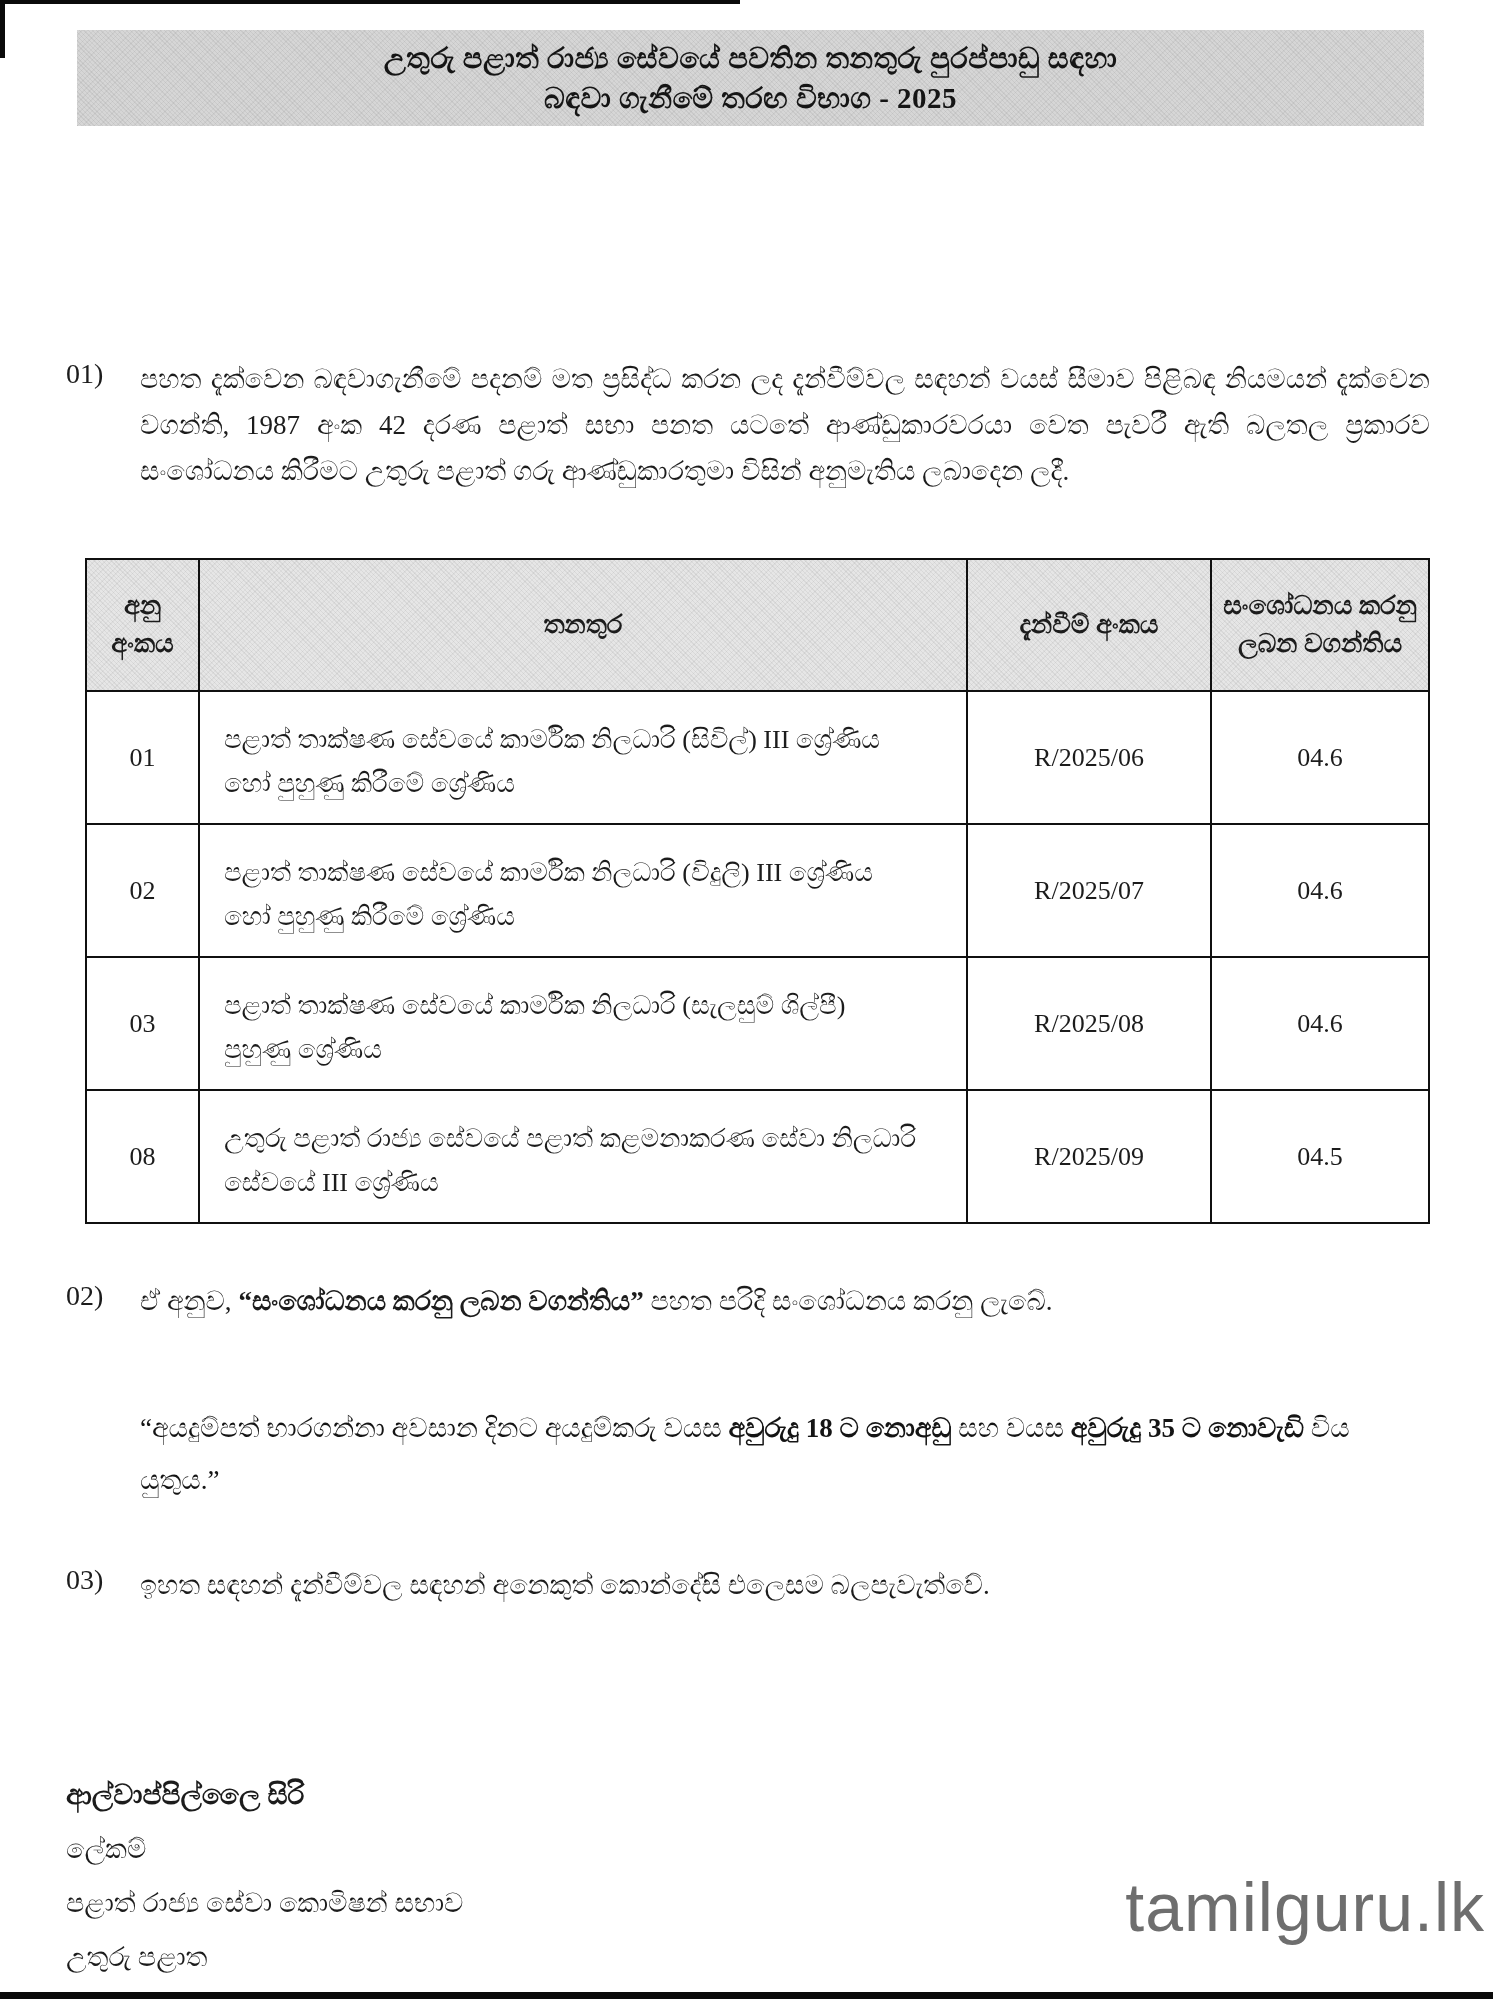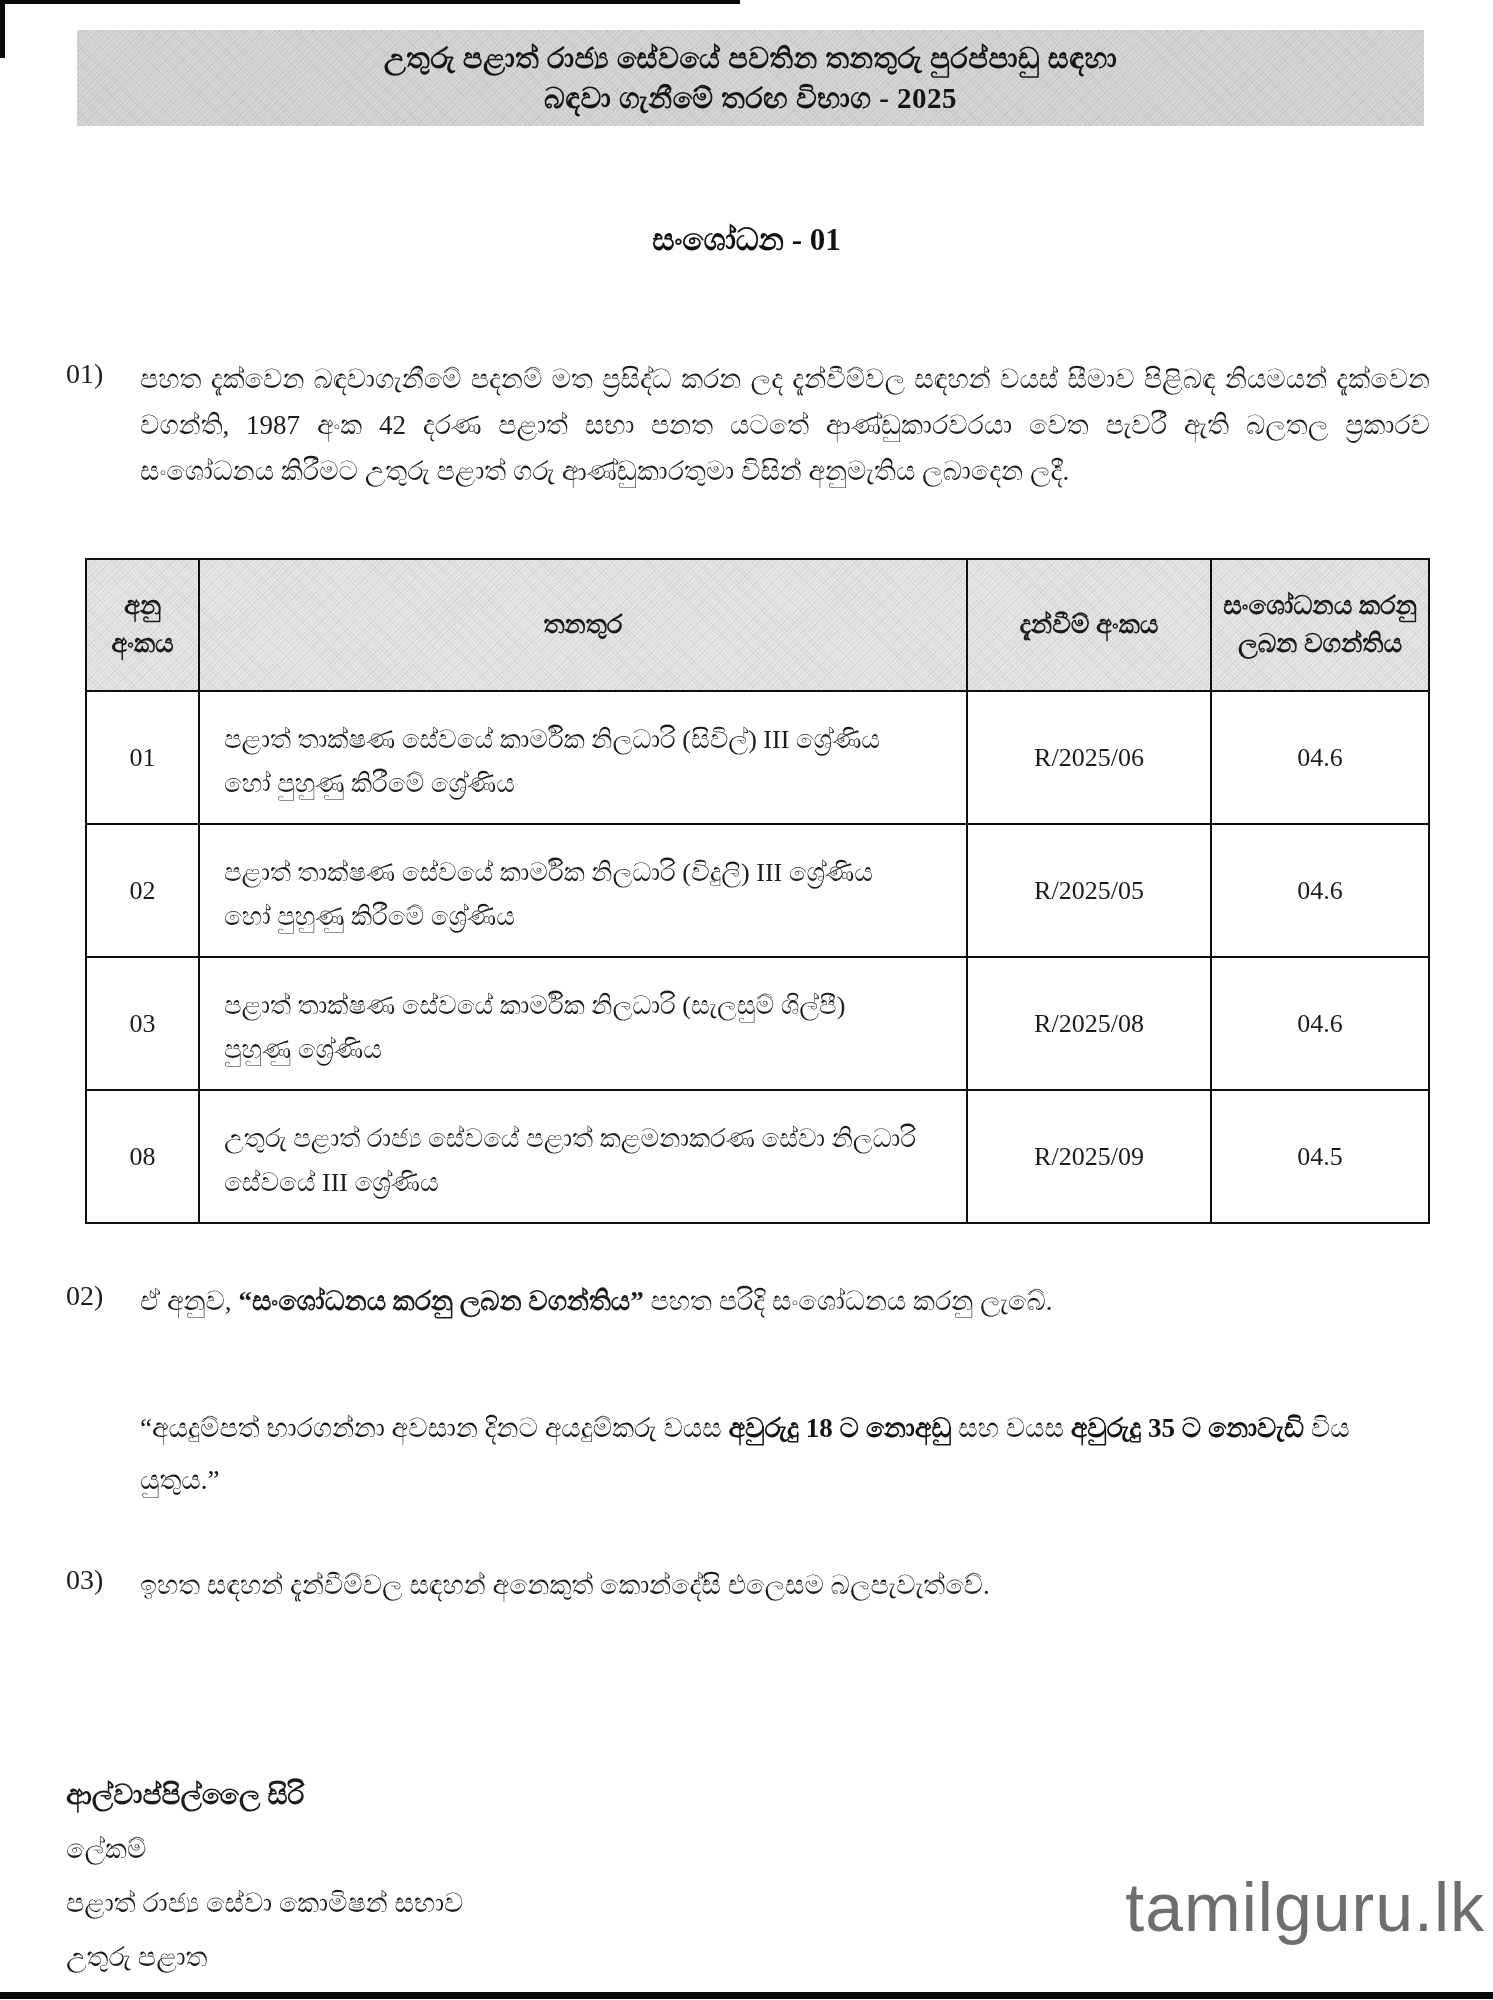--- a/index.html
+++ b/index.html
@@ -88,21 +88,20 @@
 
   <div class="artifact art-top"></div>
   <div class="artifact art-left"></div>
   <div class="artifact art-bottom"></div>
 
   <div class="banner speckle">
     <div class="bline">උතුරු පළාත් රාජ්‍ය සේවයේ පවතින තනතුරු පුරප්පාඩු සඳහා</div>
     <div class="bline">බඳවා ගැනීමේ තරඟ විභාග - 2025</div>
   </div>
 
-  <div class="doc-heading">සංශෝධන - 01</div>
 
   <div class="para-num" style="top:358px;">01)</div>
   <div class="para-body" style="top:356px;">පහත දැක්වෙන බඳවාගැනීමේ පදනම් මත ප්‍රසිද්ධ කරන ලද දැන්වීම්වල සඳහන් වයස් සීමාව පිළිබඳ නියමයන් දැක්වෙන වගන්ති, 1987 අංක 42 දරණ පළාත් සභා පනත යටතේ ආණ්ඩුකාරවරයා වෙත පැවරී ඇති බලතල ප්‍රකාරව සංශෝධනය කිරීමට උතුරු පළාත් ගරු ආණ්ඩුකාරතුමා විසින් අනුමැතිය ලබාදෙන ලදී.</div>
 
   <table class="main-table">
     <colgroup>
       <col style="width:113px">
         <col style="width:768px">
         <col style="width:244px">
         <col style="width:218px">
@@ -118,21 +117,21 @@
     <tbody>
       <tr>
         <td class="td-center">01</td>
         <td class="td-pos">පළාත් තාක්ෂණ සේවයේ කාර්මික නිලධාරි (සිවිල්) III ශ්‍රේණිය හෝ පුහුණු කිරීමේ ශ්‍රේණිය</td>
         <td class="td-center">R/2025/06</td>
         <td class="td-center">04.6</td>
       </tr>
       <tr>
         <td class="td-center">02</td>
         <td class="td-pos">පළාත් තාක්ෂණ සේවයේ කාර්මික නිලධාරි (විදුලි) III ශ්‍රේණිය හෝ පුහුණු කිරීමේ ශ්‍රේණිය</td>
-        <td class="td-center">R/2025/05</td>
+        <td class="td-center">R/2025/07</td>
         <td class="td-center">04.6</td>
       </tr>
       <tr>
         <td class="td-center">03</td>
         <td class="td-pos">පළාත් තාක්ෂණ සේවයේ කාර්මික නිලධාරි (සැලසුම් ශිල්පී) පුහුණු ශ්‍රේණිය</td>
         <td class="td-center">R/2025/08</td>
         <td class="td-center">04.6</td>
       </tr>
       <tr>
         <td class="td-center">08</td>

